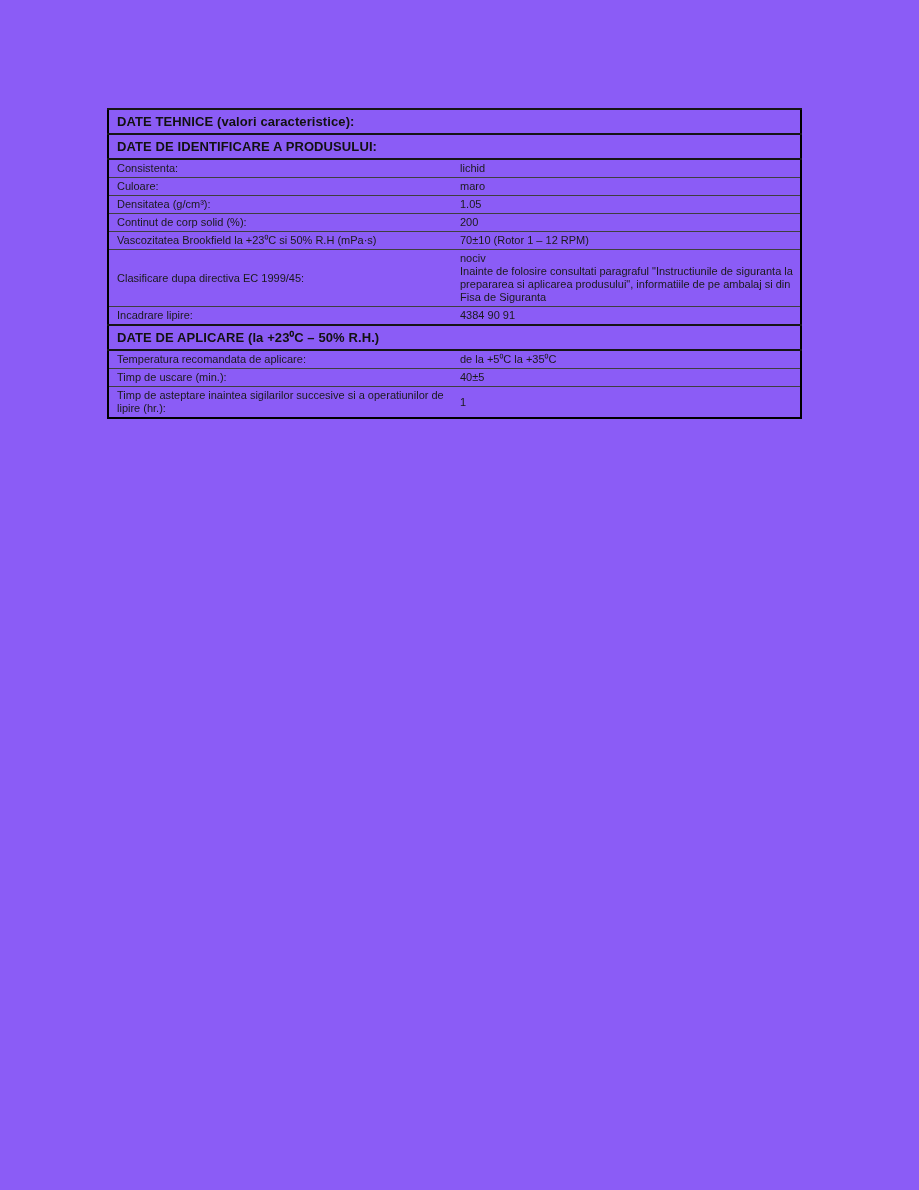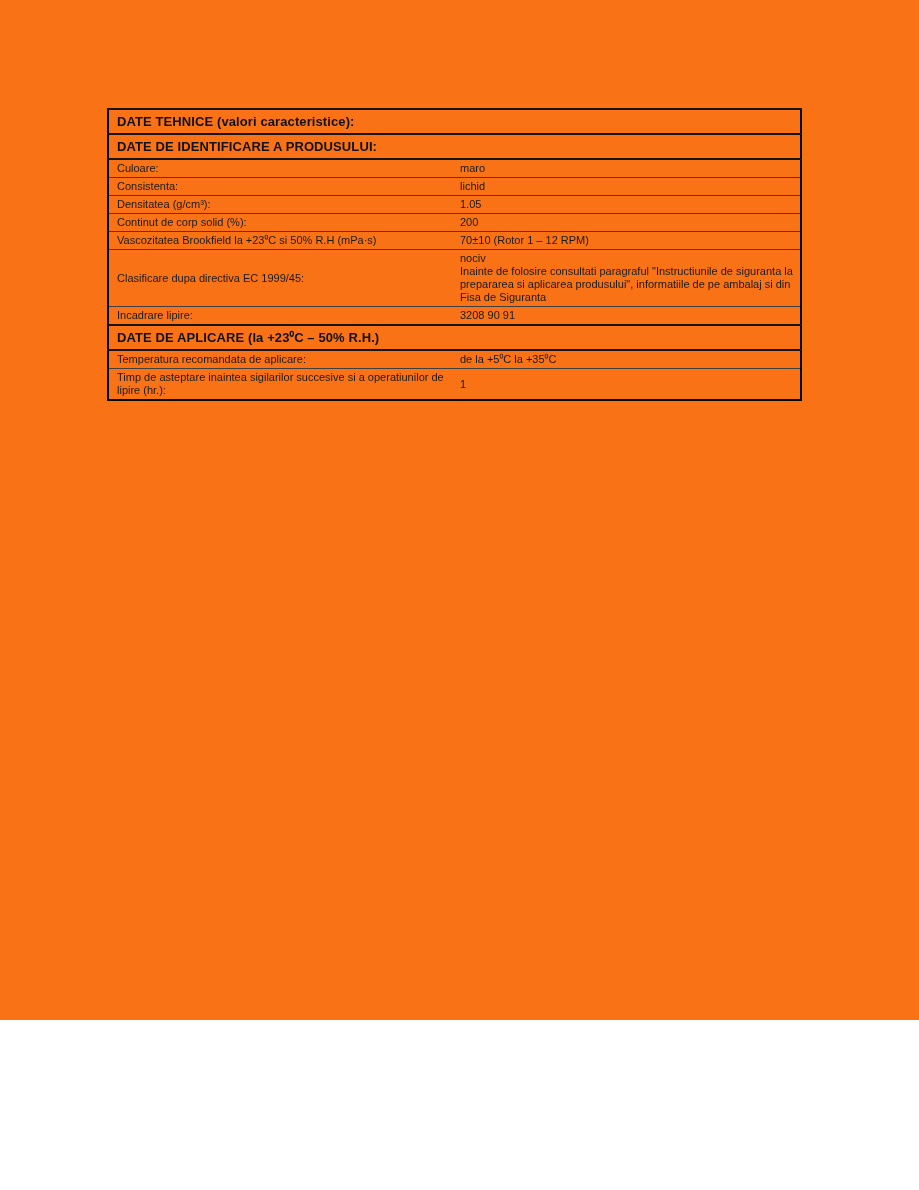--- a/index.html
+++ b/index.html
@@ -3,22 +3,22 @@
 <meta charset="utf-8">
 <style>
   html, body {
     margin: 0;
     padding: 0;
     background: #ffffff;
   }
   .page {
     position: relative;
     width: 919px;
-    height: 1020px;
-    background: #f97316;
+    height: 1190px;
+    background: #8b5cf6;
     font-family: "Liberation Sans", sans-serif;
     color: #1a1a1a;
     overflow: hidden;
   }
   table.tech-table {
     position: absolute;
     left: 107px;
     top: 108px;
     width: 693px;
     border-collapse: collapse;
@@ -65,27 +65,27 @@
     <tbody id="table-body">
   <tr class="section-row">
     <td colspan="2" class="section-header">DATE TEHNICE (valori caracteristice):</td>
   </tr>
 
   <tr class="section-row">
     <td colspan="2" class="section-header">DATE DE IDENTIFICARE A PRODUSULUI:</td>
   </tr>
 
   <tr class="data-row">
-    <td class="cell-label">Culoare:</td>
-    <td class="cell-value">maro</td>
+    <td class="cell-label">Consistenta:</td>
+    <td class="cell-value">lichid</td>
   </tr>
 
   <tr class="data-row">
-    <td class="cell-label">Consistenta:</td>
-    <td class="cell-value">lichid</td>
+    <td class="cell-label">Culoare:</td>
+    <td class="cell-value">maro</td>
   </tr>
 
   <tr class="data-row">
     <td class="cell-label">Densitatea (g/cm³):</td>
     <td class="cell-value">1.05</td>
   </tr>
 
   <tr class="data-row">
     <td class="cell-label">Continut de corp solid (%):</td>
     <td class="cell-value">200</td>
@@ -100,32 +100,36 @@
   <tr class="data-row">
     <td class="cell-label">Clasificare dupa directiva EC 1999/45:</td>
     <td class="cell-value">nociv
 Inainte de folosire consultati paragraful "Instructiunile de siguranta la
 prepararea si aplicarea produsului", informatiile de pe ambalaj si din
 Fisa de Siguranta</td>
   </tr>
 
   <tr class="data-row">
     <td class="cell-label">Incadrare lipire:</td>
-    <td class="cell-value">3208 90 91</td>
+    <td class="cell-value">4384 90 91</td>
   </tr>
 
   <tr class="section-row">
     <td colspan="2" class="section-header">DATE DE APLICARE (la +23⁰C – 50% R.H.)</td>
   </tr>
 
   <tr class="data-row">
     <td class="cell-label">Temperatura recomandata de aplicare:</td>
     <td class="cell-value">de la +5⁰C la +35⁰C</td>
   </tr>
 
+  <tr class="data-row">
+    <td class="cell-label">Timp de uscare (min.):</td>
+    <td class="cell-value">40±5</td>
+  </tr>
 
   <tr class="data-row">
     <td class="cell-label">Timp de asteptare inaintea sigilarilor succesive si a operatiunilor de
 lipire (hr.):</td>
     <td class="cell-value">1</td>
   </tr>
 </tbody>
   </table>
 </div>
 

